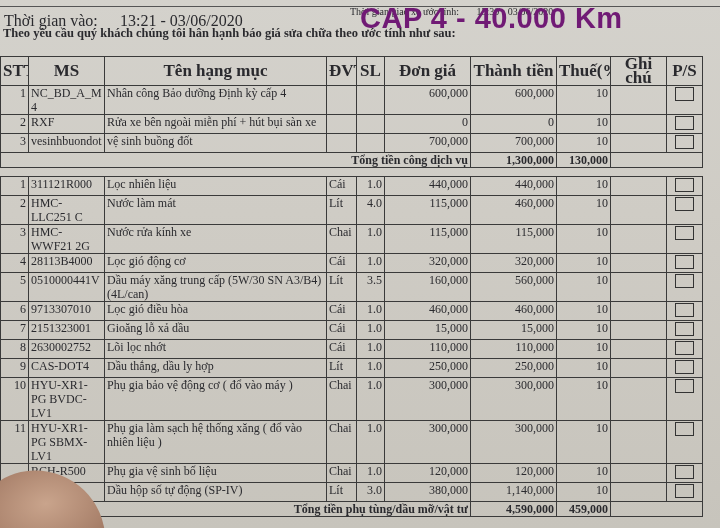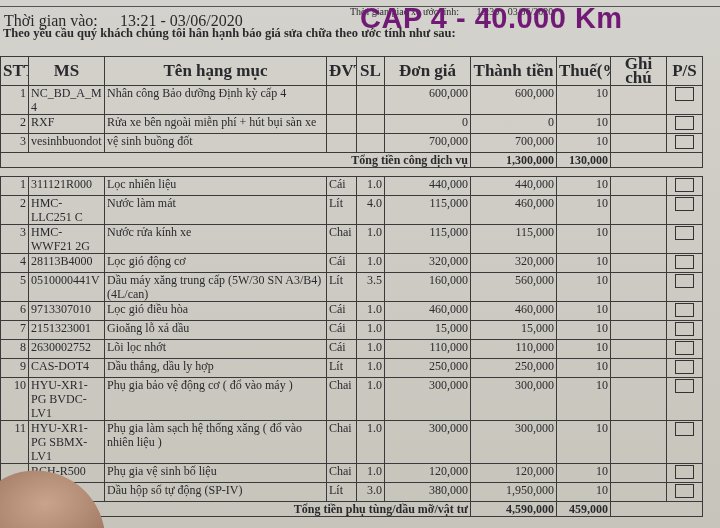--- a/index.html
+++ b/index.html
@@ -260,21 +260,21 @@
         <td></td>
         <td class="c"><span class="chk"></span></td>
       </tr>
       <tr>
         <td class="r"></td>
         <td>50000115</td>
         <td>Dầu hộp số tự động (SP-IV)</td>
         <td>Lít</td>
         <td class="r">3.0</td>
         <td class="r">380,000</td>
-        <td class="r">1,950,000</td>
+        <td class="r">1,140,000</td>
         <td class="r">10</td>
         <td></td>
         <td class="c"><span class="chk"></span></td>
       </tr>
     </tbody>
   <tbody>
     <tr class="total">
       <td colspan="6" class="r">Tổng tiền phụ tùng/dầu mỡ/vật tư</td>
       <td class="r">4,590,000</td>
       <td class="r">459,000</td>

